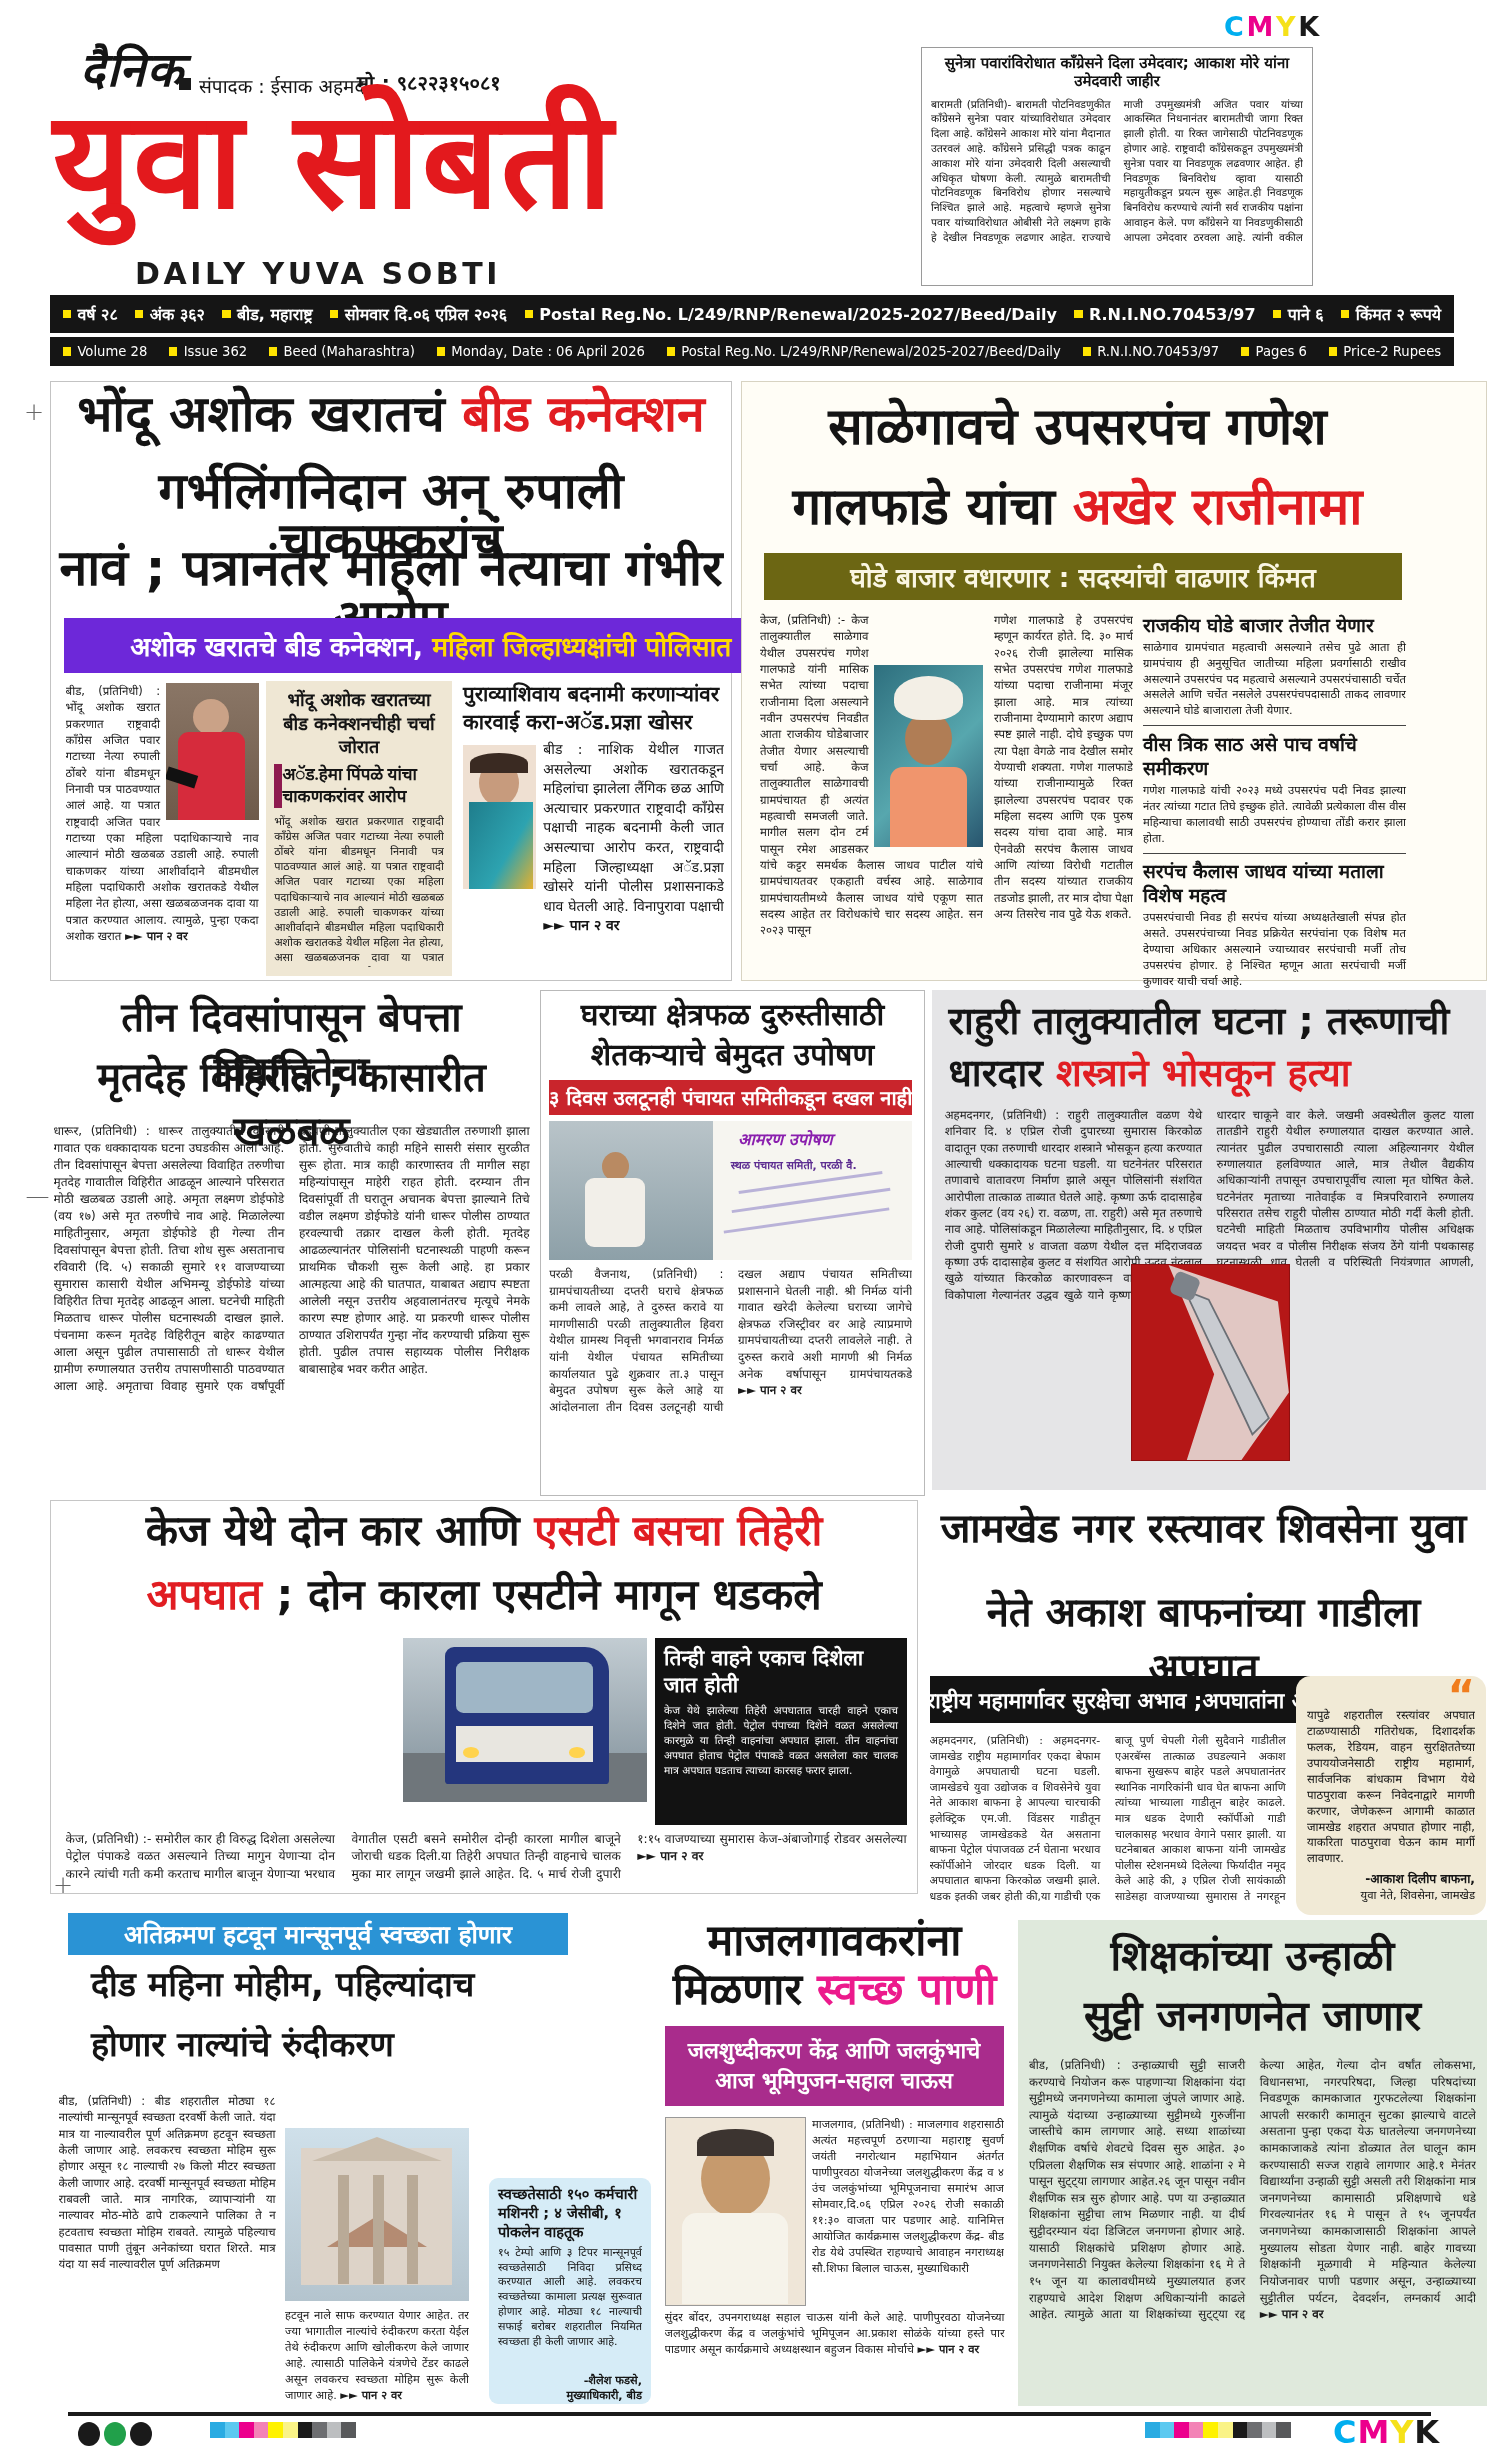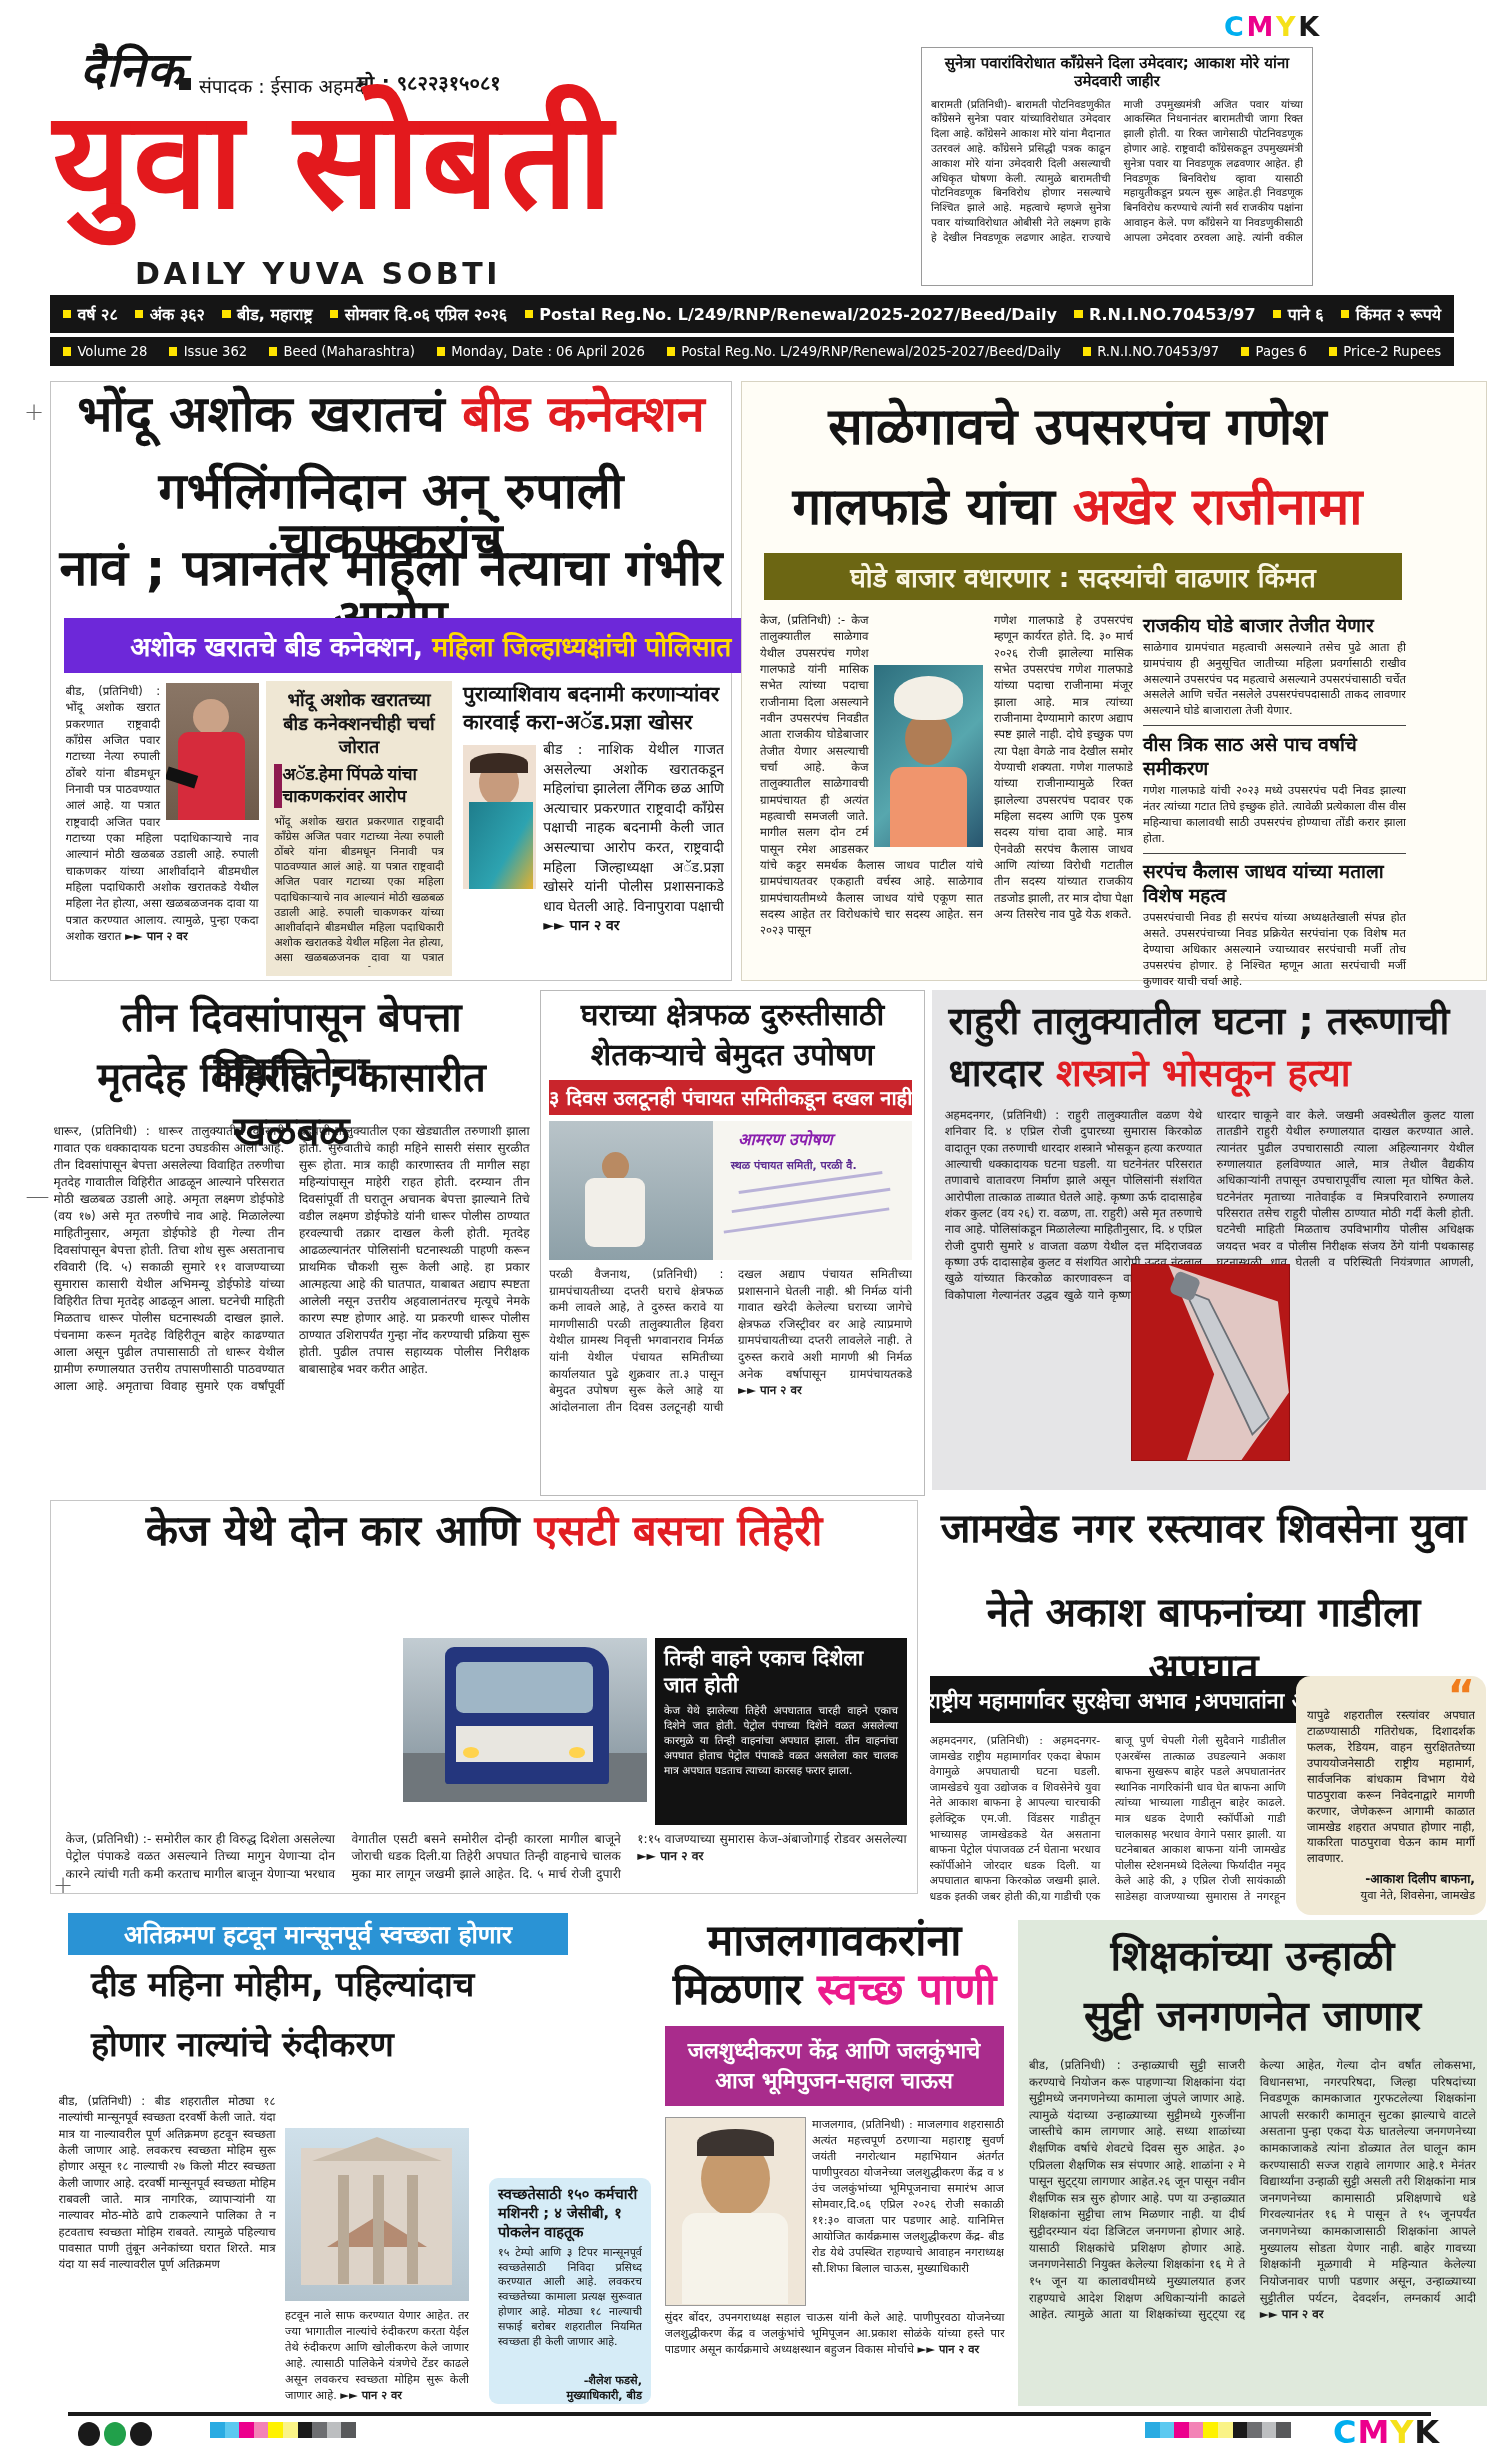--- a/index.html
+++ b/index.html
@@ -324,20 +324,21 @@
         <rect x="0" y="0" width="172" height="214" fill="#b51717"></rect>
         <path d="M40 0 L160 40 L172 140 L120 214 L60 214 L90 120 Z" fill="#e9e6e2" opacity="0.85"></path>
         <polygon points="58,28 84,38 150,168 132,186" fill="#c9ccd1" stroke="#6b6f75" stroke-width="2"></polygon>
         <rect x="44" y="10" width="28" height="26" rx="6" fill="#7d838a" transform="rotate(22 58 23)"></rect>
       </svg>
     </div>
   </div>
 
   <div class="art" id="a6">
     <div class="hl" style="top:1.8px;"><span>केज येथे दोन कार आणि </span><span class="red">एसटी बसचा तिहेरी</span></div>
+    <div class="hl" style="top:66px;"><span class="red">अपघात</span><span> ; दोन कारला एसटीने मागून धडकले</span></div>
     <div class="ph" id="a6-ph2">
       <i class="rect" style="left:0;top:0;width:100%;height:70%;background:linear-gradient(180deg,#c2ccd2,#93a1aa);"></i>
       <i class="rect" style="left:0;top:70%;width:100%;height:30%;background:#6f767b;"></i>
       <i class="rect" style="left:42px;top:9px;width:164px;height:137px;background:#24367d;border-radius:9px 24px 3.6px 3.6px;"></i>
       <i class="rect" style="left:53px;top:24px;width:137px;height:51px;background:#9fb6c6;border-radius:7.3px;"></i>
       <i class="rect" style="left:53px;top:88px;width:137px;height:36px;background:#e8e6e0;"></i>
       <i class="blob" style="left:60px;top:109px;width:16.4px;height:11px;background:#ffd34d;"></i>
       <i class="blob" style="left:166px;top:109px;width:16.4px;height:11px;background:#ffd34d;"></i>
     </div>
     <div class="abs" id="a6-blk">

